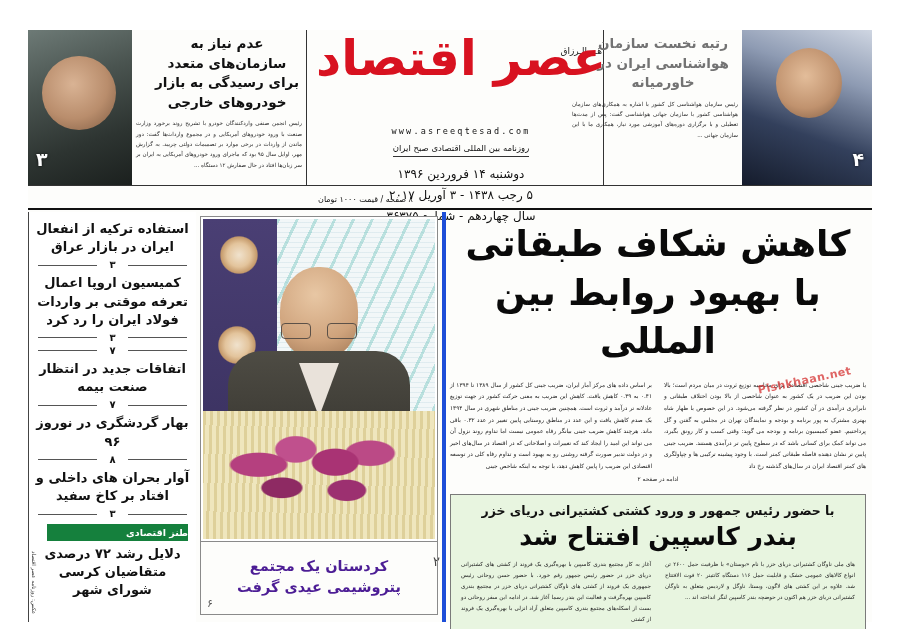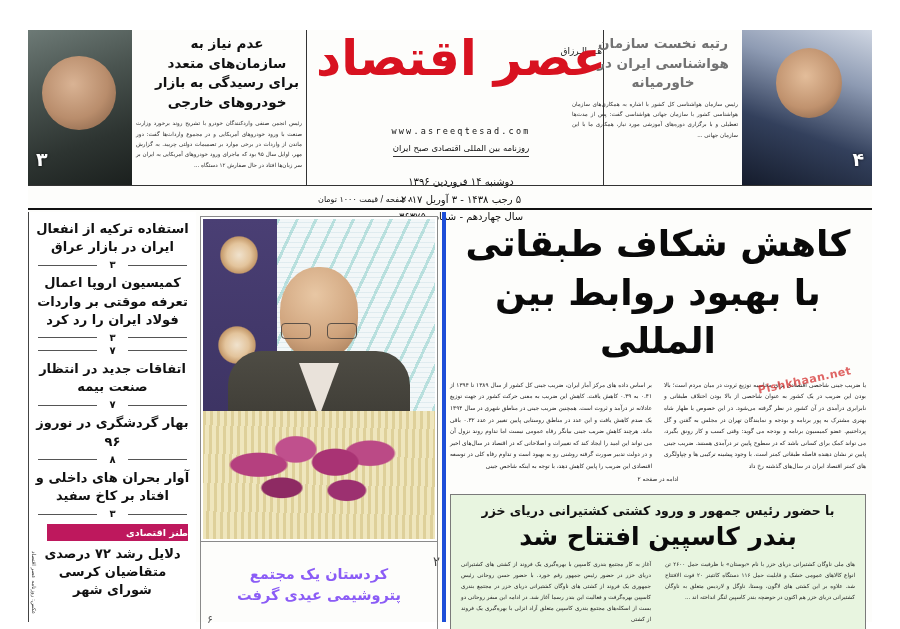--- a/index.html
+++ b/index.html
@@ -156,22 +156,22 @@
   }
   .mh-tag {
     font-size: 8.5px;
     color: #111;
     margin-top: 2px;
     border-bottom: 1px solid #333;
     padding-bottom: 3px;
     display: inline-block;
   }
   .mh-dates {
-    margin-top: 16px;
-    font-size: 10px;
+    margin-top: 7px;
+    font-size: 12px;
     line-height: 1.75;
     color: #111;
   }
   .mh-price {
     position: absolute;
     left: 8px;
     bottom: 4px;
     font-size: 8px;
     color: #111;
   }
@@ -221,21 +221,21 @@
   .sb-page::after {
     content: "";
     position: absolute;
     top: 50%;
     width: 38%;
     border-top: 1px solid #555;
   }
   .sb-page::before { left: 3px; }
   .sb-page::after  { right: 3px; }
   .sb-badge {
-    background: #be185d;
+    background: #15803d;
     color: #fff;
     font-size: 9.5px;
     padding: 3px 0;
     margin: 5px 2px 4px 12px;
     font-weight: bold;
   }
   .sb-credit {
     position: absolute;
     left: 3px;
     bottom: 8px;
@@ -346,25 +346,25 @@
       repeating-linear-gradient(92deg, #ded09a 0 3px, #efe6bd 3px 7px);
   }
   .caption-box {
     border: 1px solid #8a8a8a;
     border-top: none;
     padding: 6px 4px 8px 4px;
     text-align: center;
     position: relative;
   }
   .caption-box h3 {
-    margin: 16px;
+    margin: 8px;
     font-size: 14.5px;
     line-height: 1.45;
     font-weight: bold;
-    color: #8b5cf6;
+    color: #4c1d95;
   }
   .caption-pg {
     position: absolute;
     left: 6px;
     bottom: 4px;
     font-size: 11px;
     color: #555;
   }
 
   

